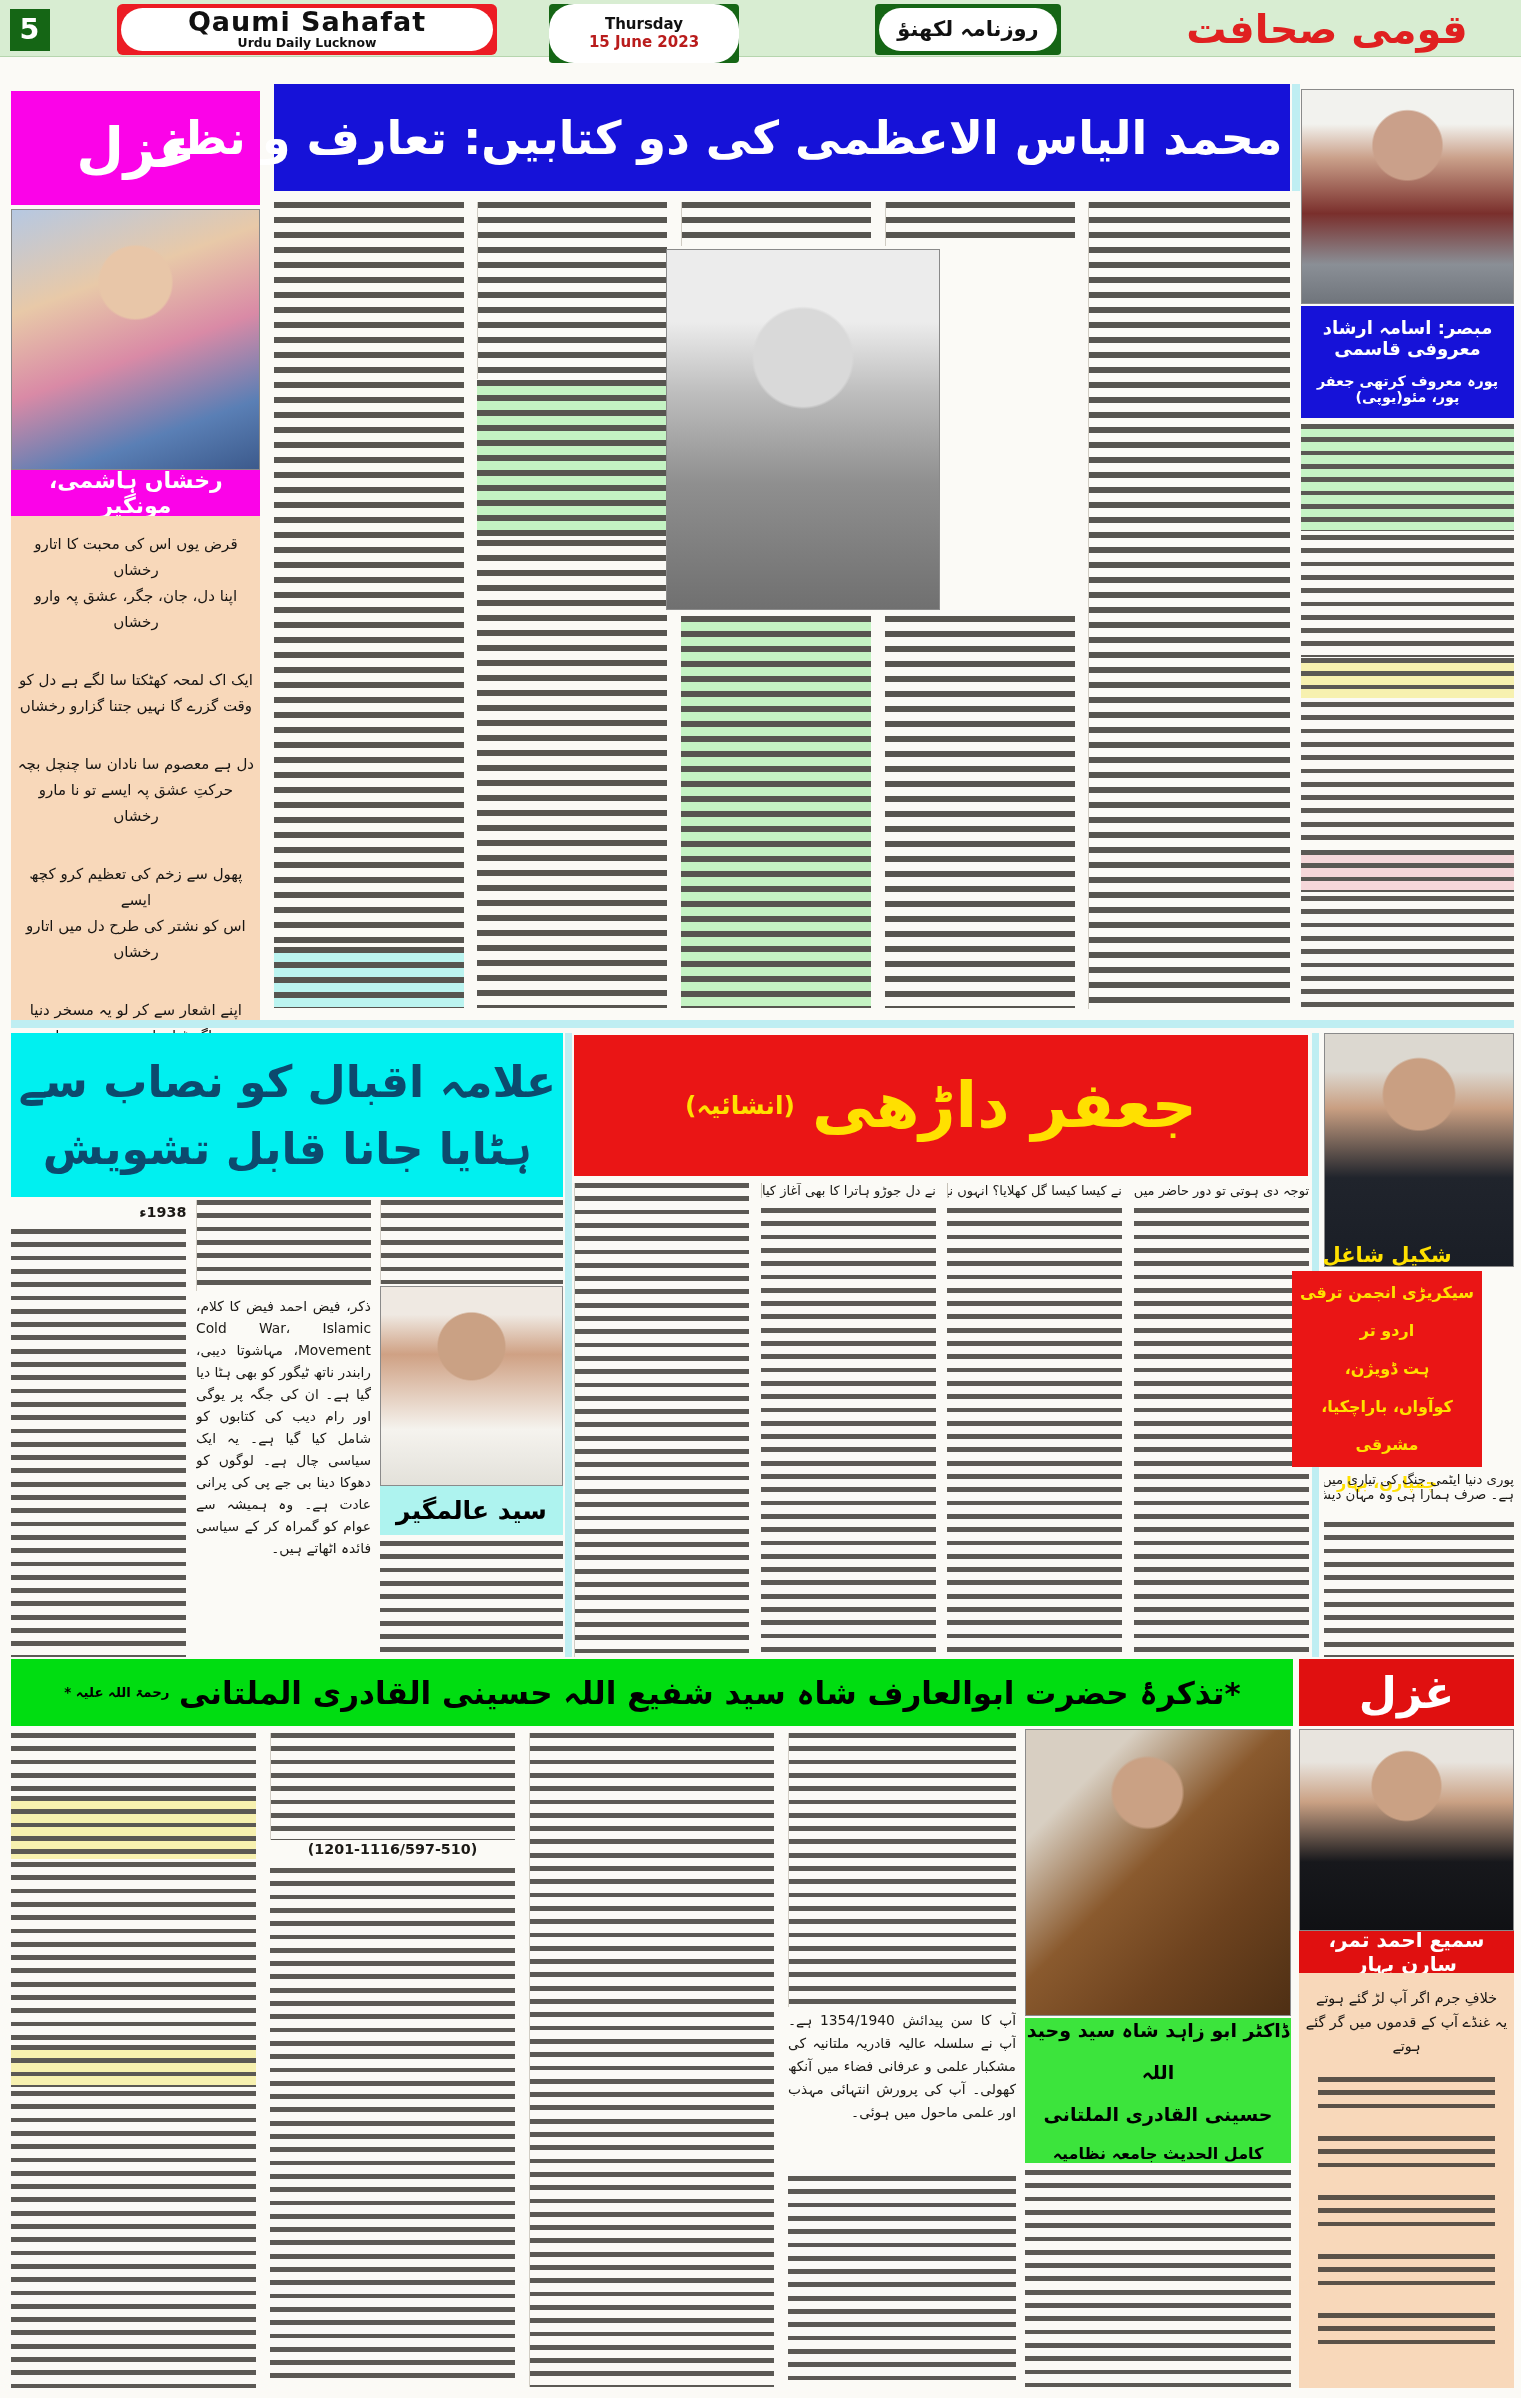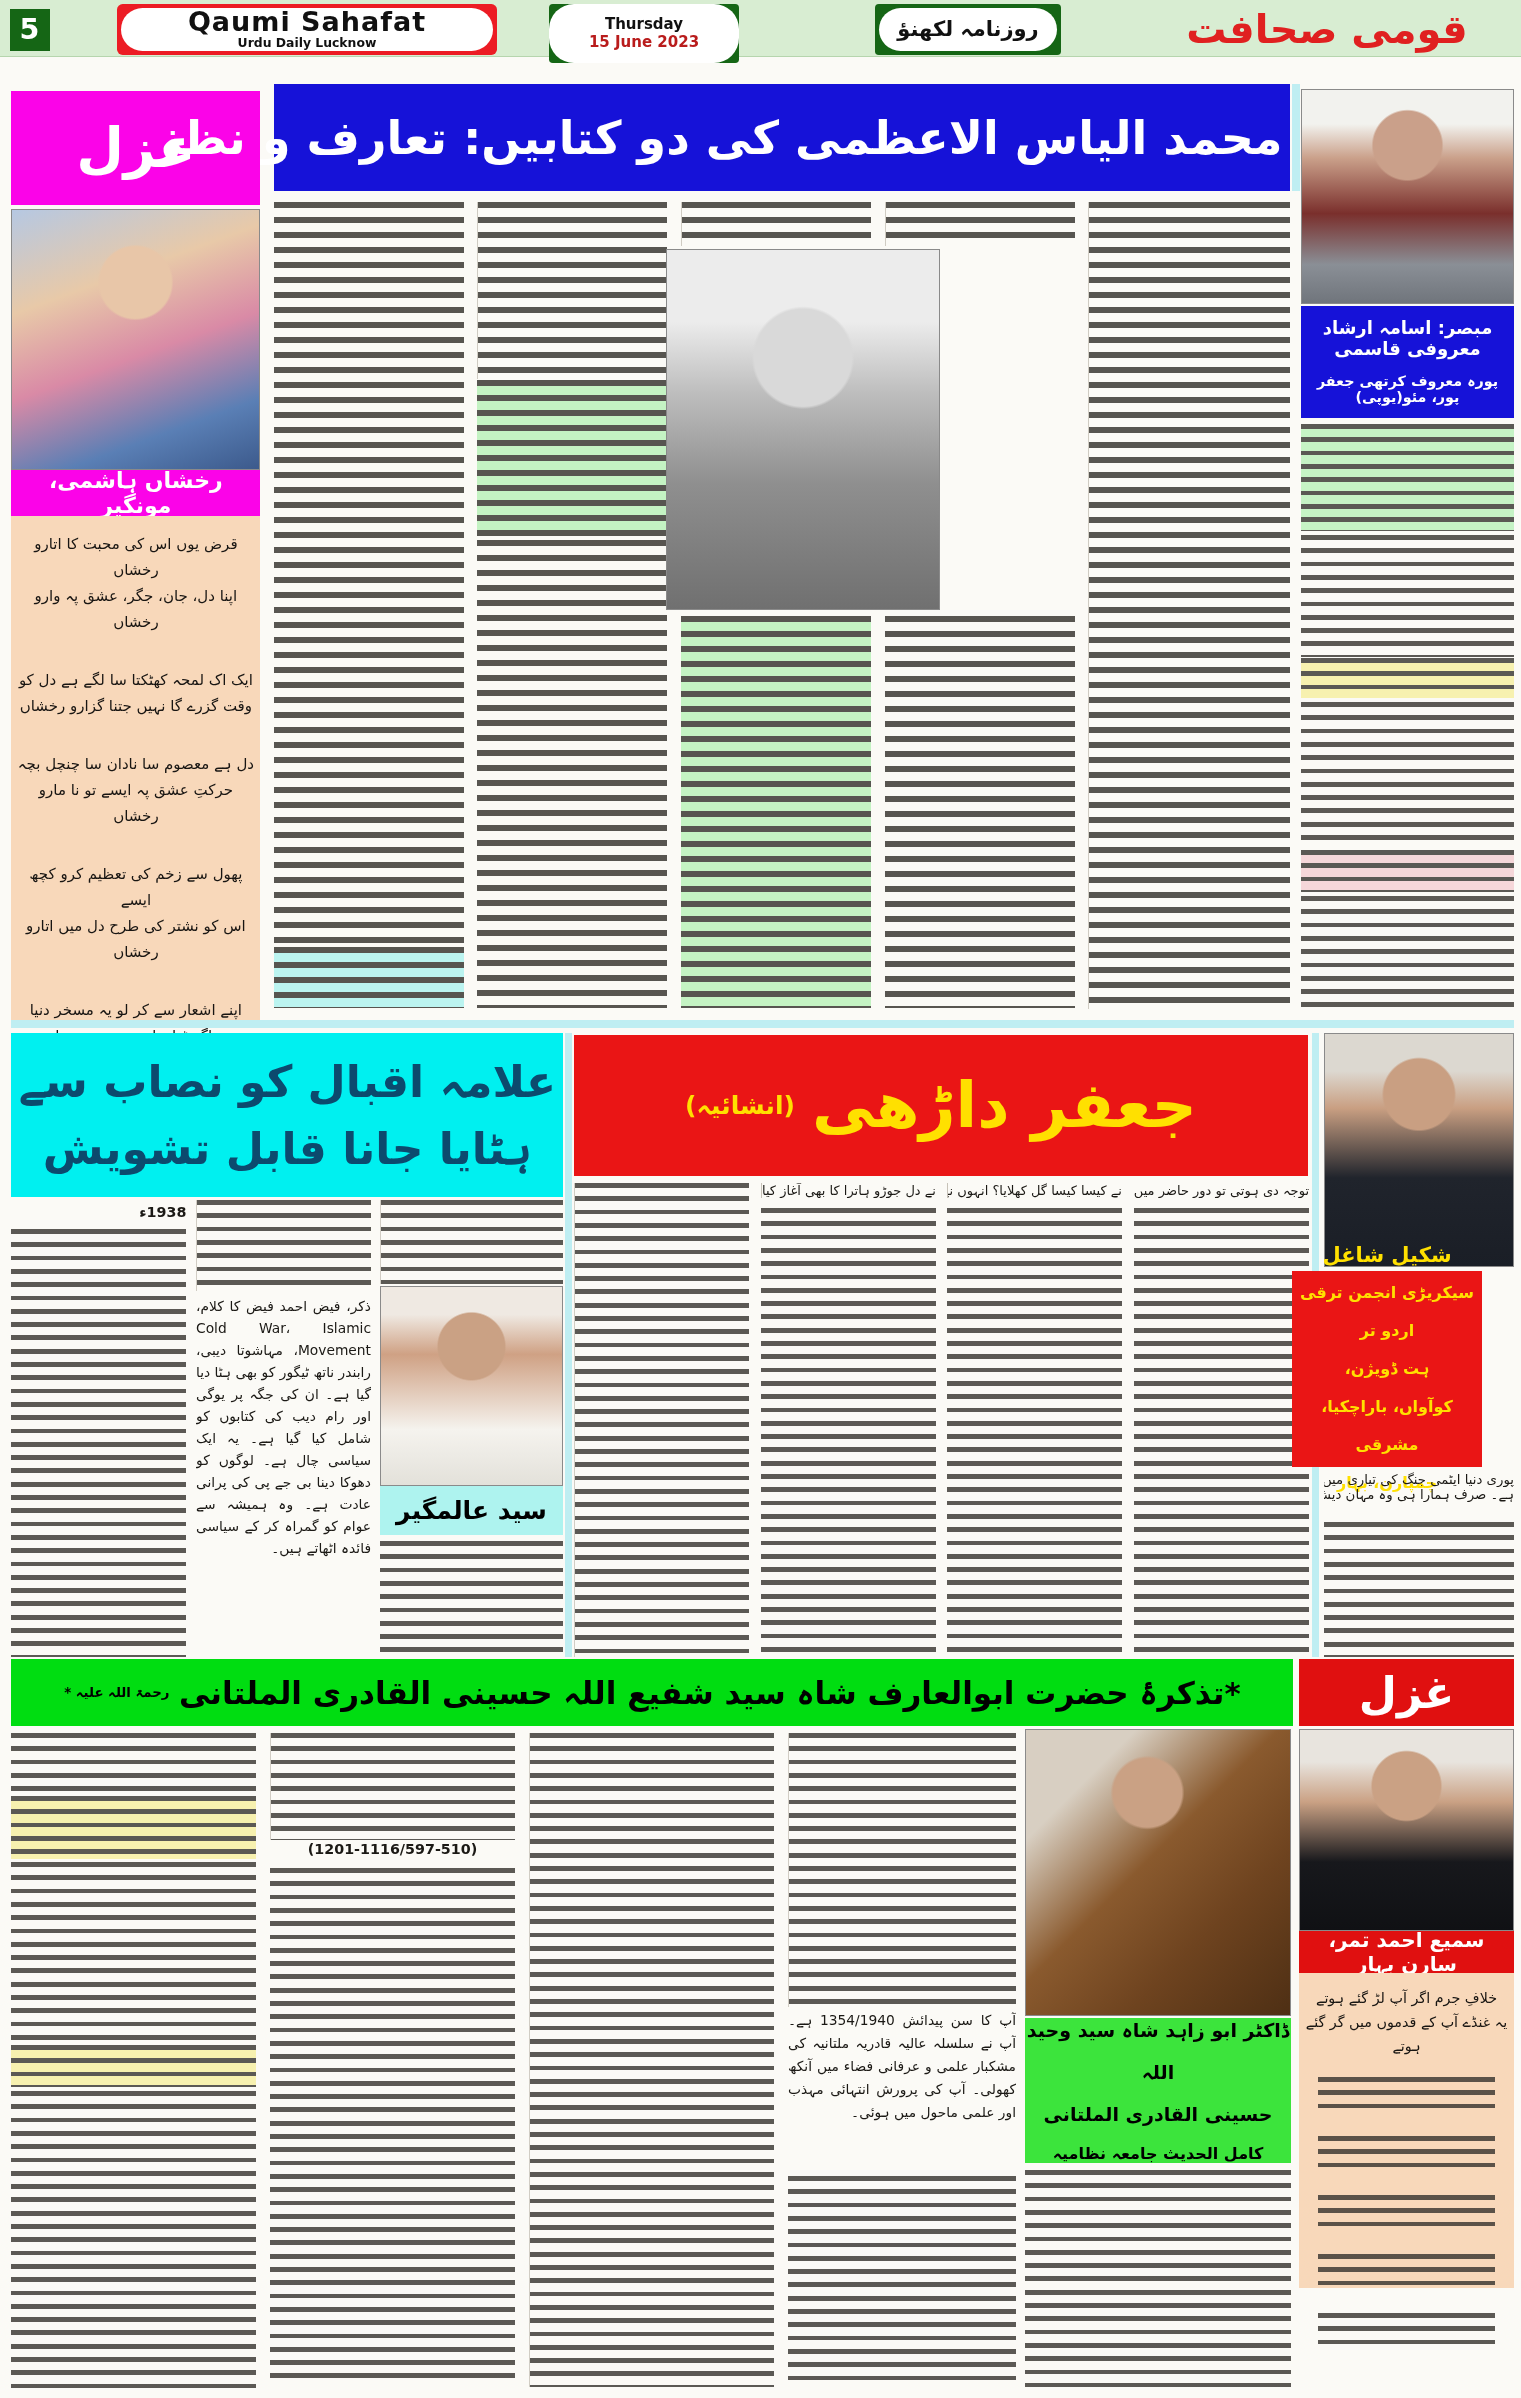--- a/index.html
+++ b/index.html
@@ -184,21 +184,21 @@
     <div style="font-size:19px;line-height:42px;">حسینی القادری الملتانی</div>
     <div style="font-size:16px;line-height:38px;">کامل الحدیث جامعہ نظامیہ</div>
   </div>
   <div class="abs sim2" style="left:1025px;top:2170px;width:266px;height:217px;"></div>
 
   <div class="abs ctr ur" style="left:1299px;top:1659px;width:215px;height:67px;background:#e01010;color:#fff;font-size:44px;font-weight:bold;">غزل</div>
   <div class="abs photo" style="left:1299px;top:1729px;width:215px;height:202px;background:
        radial-gradient(circle at 50% 28%,#caa184 0 19%,rgba(0,0,0,0) 20%),
        linear-gradient(180deg,#e8e4de 0 16%,#caa184 36%,#17181c 66%,#101114 100%);"></div>
   <div class="abs ctr ur" style="left:1299px;top:1931px;width:215px;height:42px;background:#e01010;color:#fff;font-size:20px;font-weight:bold;">سمیع احمد تمر، سارن بہار</div>
-  <div class="abs ur" style="left:1299px;top:1973px;width:215px;height:315px;background:#f8d8ba;padding:13.3px 5.7px;text-align:center;color:#181512;">
+  <div class="abs ur" style="left:1299px;top:1973px;width:215px;height:415px;background:#f8d8ba;padding:13.3px 5.7px;text-align:center;color:#181512;">
     <div style="margin-bottom:19px;">
       <div style="font-size:14.3px;line-height:24px;">خلافِ جرم اگر آپ لڑ گئے ہوتے</div>
       <div style="font-size:14.3px;line-height:24px;">یہ غنڈے آپ کے قدموں میں گر گئے ہوتے</div>
     </div>
     <div class="sim2" style="height:38px;margin:0 13.3px 21px;"></div>
     <div class="sim2" style="height:38px;margin:0 13.3px 21px;"></div>
     <div class="sim2" style="height:38px;margin:0 13.3px 21px;"></div>
     <div class="sim2" style="height:38px;margin:0 13.3px 21px;"></div>
     <div class="sim2" style="height:38px;margin:0 13.3px 0;"></div>
   </div>

